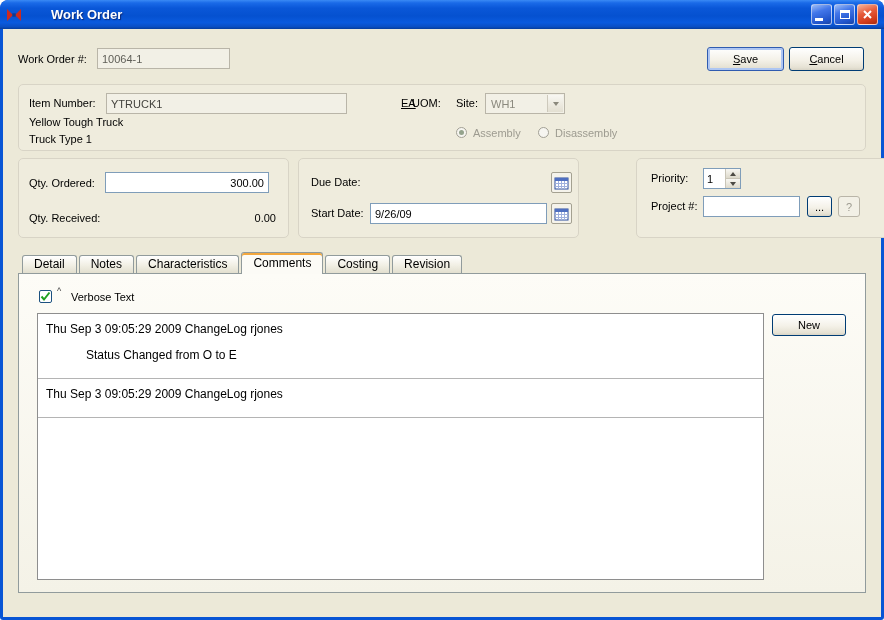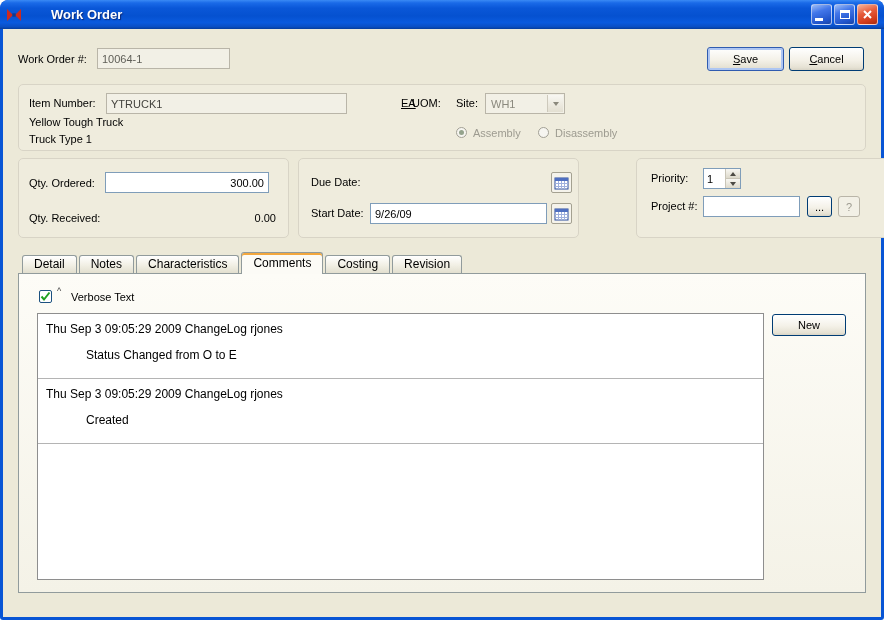--- a/index.html
+++ b/index.html
@@ -269,21 +269,20 @@
       <span class="caret-mark" style="left:38px; top:12px;">^</span>
       <span class="lbl" style="left:46px; top:17px;margin-left:6px;">Verbose Text</span>
 
       <div class="clist">
         <div class="comment-entry">
           <div>Thu Sep 3 09:05:29 2009 ChangeLog rjones</div>
           <div class="entry-body">Status Changed from O to E</div>
         </div>
         <div class="comment-entry">
           <div>Thu Sep 3 09:05:29 2009 ChangeLog rjones</div>
-          <div class="entry-body">Created</div>
         </div>
       </div>
 
       <div class="xbtn" style="left:753px; top:40px; width:74px; height:22px;">New</div>
     </div>
 
   </div>
 </div>
 
 </body></html>

